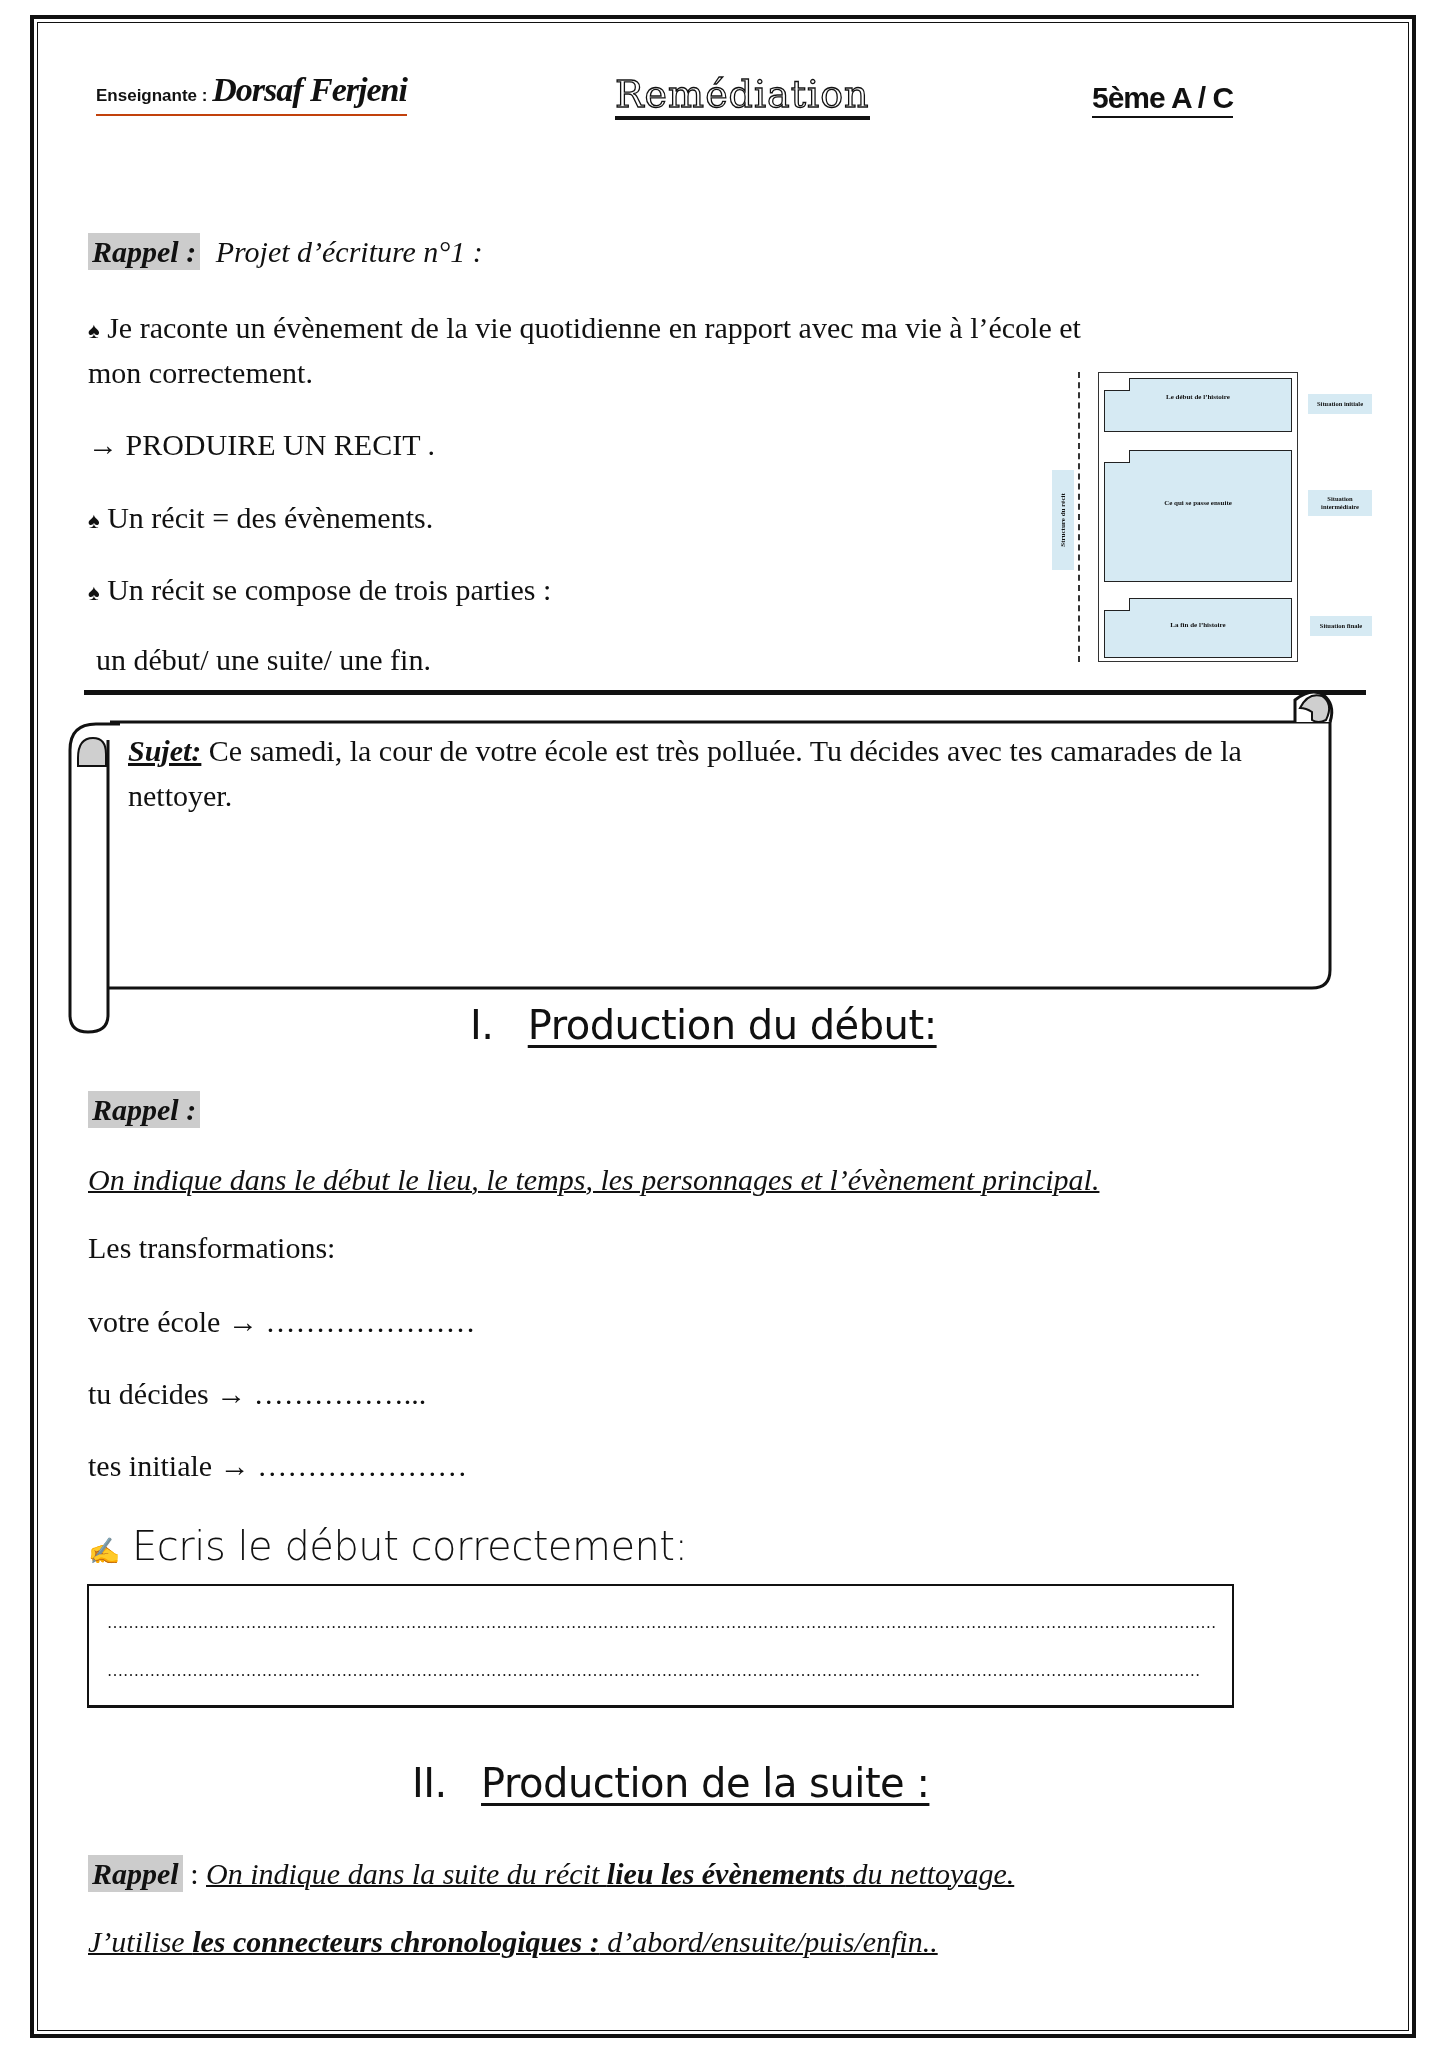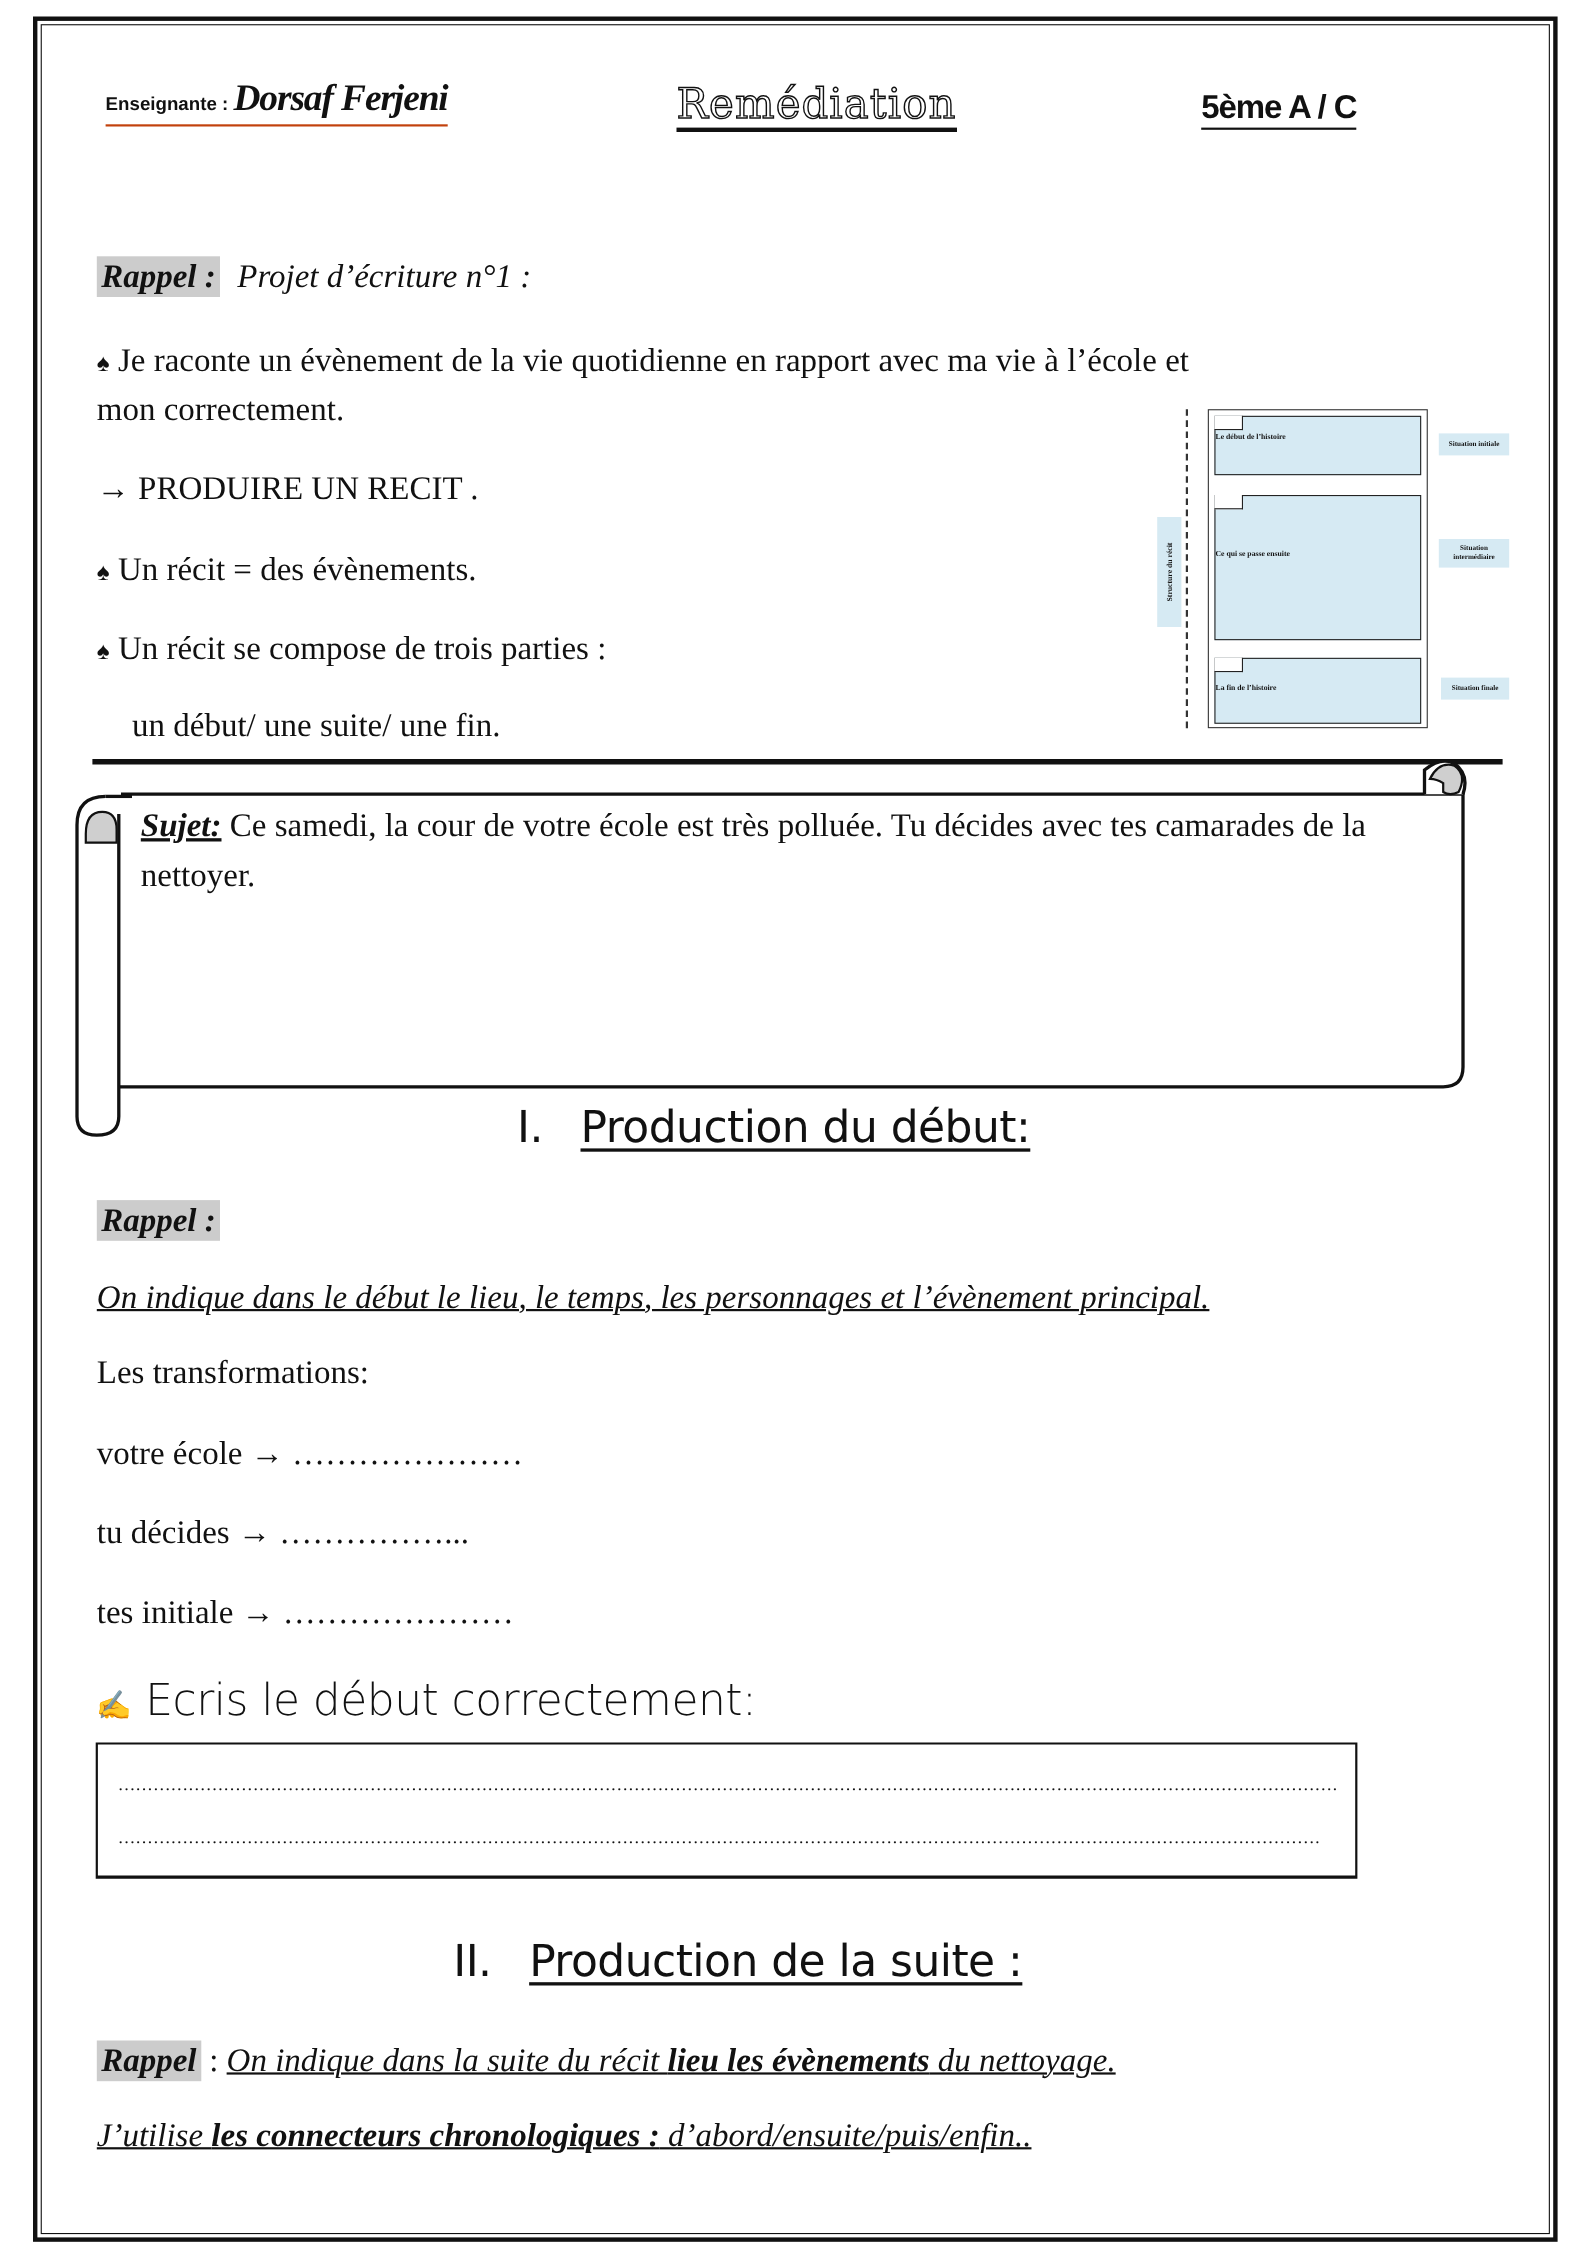--- a/index.html
+++ b/index.html
@@ -24,21 +24,21 @@
 
   .hr-main { left: 84px; top: 690px; width: 1282px; height: 5px; background: #111; }
 
   
   .diag { left: 1048px; top: 370px; width: 330px; height: 300px; }
   .diag .brace { left: 30px; top: 2px; width: 4px; height: 290px; border-left: 2px dashed #333; }
   .diag .structure { left: 4px; top: 100px; width: 22px; height: 100px; background: #d6eaf3; }
   .diag .structure span { position:absolute; left: 11px; top: 50px; transform: translate(-50%,-50%) rotate(-90deg); font-size: 7px; font-weight: bold; white-space: nowrap; }
   .diag .frame { left: 50px; top: 2px; width: 200px; height: 290px; border: 1.5px solid #333; box-sizing: border-box; }
   .diag .box { background: #d6eaf3; border: 1.5px solid #222; box-sizing: border-box; }
-  .diag .box span { position: absolute; left: 0; right: 0; text-align: left; font-size: 7px; font-weight: bold; }
+  .diag .box span { position: absolute; left: 0; right: 0; text-align: center; font-size: 7px; font-weight: bold; }
   .diag .notch { position: absolute; left: -1.5px; top: -1.5px; width: 25px; height: 12px; background: #fff; border-right: 1.5px solid #222; border-bottom: 1.5px solid #222; }
   .diag .side { background: #d6eaf3; font-size: 6.5px; font-weight: bold; text-align: center; display: flex; align-items: center; justify-content: center; line-height: 8px; }
 
   
   .scroll-svg { left: 60px; top: 680px; }
   .subject { left: 128px; top: 728px; width: 1170px; font-size: 30px; line-height: 45px; }
   .subject p { margin: 0; }
   .subject .lbl { font-weight: bold; font-style: italic; text-decoration: underline; }
   .subject .task { margin-top: 24px; font-weight: bold; }
 
@@ -76,21 +76,21 @@
   <span>PRODUIRE UN RECIT   .</span>
 </div>
 <div class="abs txt" style="left:88px; top:500px;">
   <span style="font-size:22px;">♠</span>
   <span>Un récit = des évènements.</span>
 </div>
 <div class="abs txt" style="left:88px; top:572px;">
   <span style="font-size:22px;">♠</span>
   <span>Un récit se compose de trois parties :</span>
 </div>
-<div class="abs txt" style="left:96px; top:642px;margin-left:24px;">un début/ une suite/ une fin.</div>
+<div class="abs txt" style="left:96px; top:642px;">un début/ une suite/ une fin.</div>
 
 <div class="abs diag">
   <div class="abs structure">
     <span>Structure du récit</span>
   </div>
   <div class="abs brace"></div>
   <div class="abs frame"></div>
   <div class="abs box" style="left:56px; top:8px; width:188px; height:54px;">
     <div class="notch"></div>
     <span style="top:14px;">Le début de l’histoire</span>

